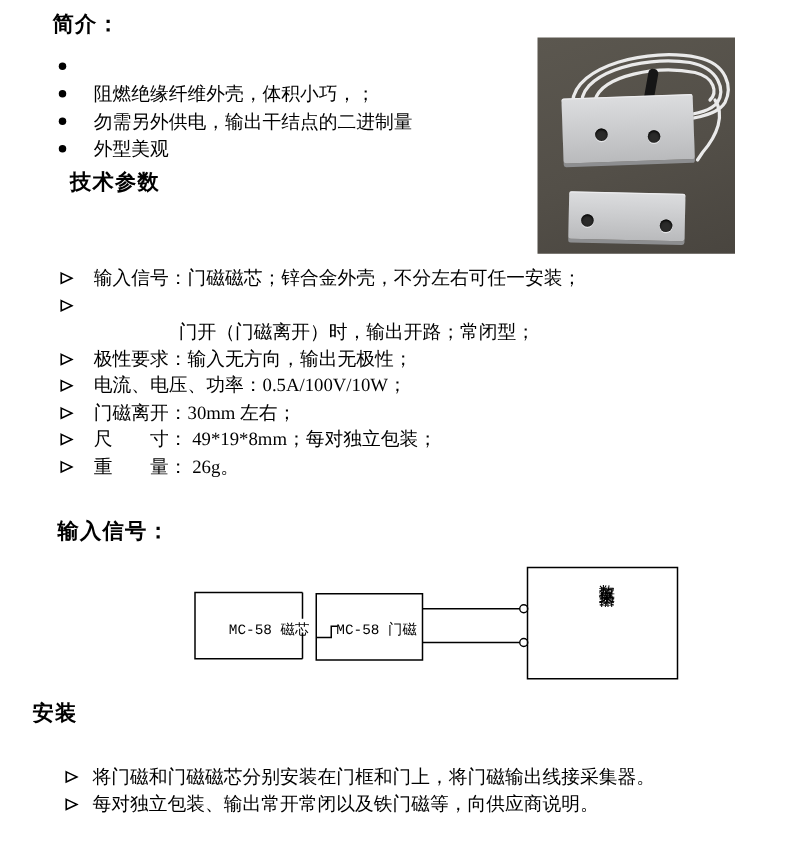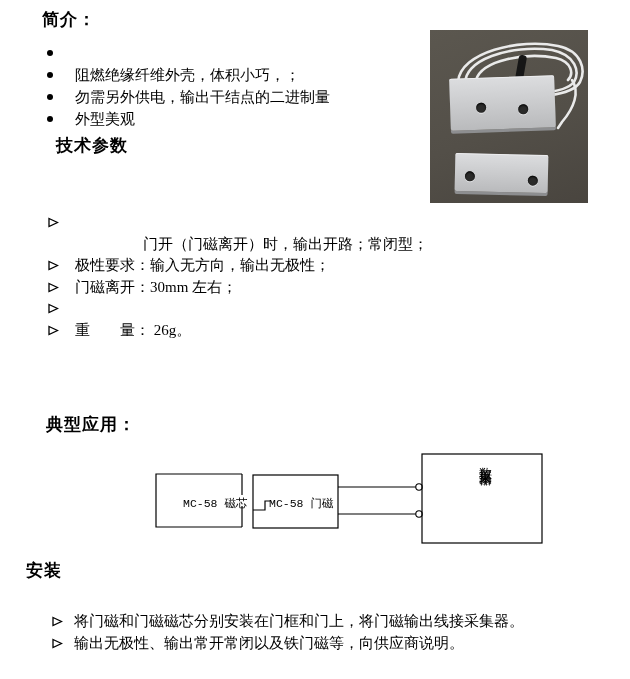--- a/index.html
+++ b/index.html
@@ -112,58 +112,75 @@
   </div>
 </div>
 
 <div class="list" style="left:48px;top:212px;">
   <div class="row h215">
     <span class="arrow-cell">
       <svg width="11" height="13" viewBox="0 0 11 13">
           <polygon points="1,2.5 9.5,6.5 1,10.5" fill="#fff" stroke="#000" stroke-width="1.3"></polygon>
         </svg>
     </span>
+    <span>输入信号：门磁磁芯；锌合金外壳，不分左右可任一安装；</span>
+  </div>
+  <div class="row h215">
+    <span class="arrow-cell">
+      <svg width="11" height="13" viewBox="0 0 11 13">
+          <polygon points="1,2.5 9.5,6.5 1,10.5" fill="#fff" stroke="#000" stroke-width="1.3"></polygon>
+        </svg>
+    </span>
   </div>
   <div class="row h215 indent-row">
     <span>门开（门磁离开）时，输出开路；常闭型；</span>
   </div>
   <div class="row h215">
     <span class="arrow-cell">
       <svg width="11" height="13" viewBox="0 0 11 13">
           <polygon points="1,2.5 9.5,6.5 1,10.5" fill="#fff" stroke="#000" stroke-width="1.3"></polygon>
         </svg>
     </span>
     <span>极性要求：输入无方向，输出无极性；</span>
   </div>
   <div class="row h215">
     <span class="arrow-cell">
       <svg width="11" height="13" viewBox="0 0 11 13">
           <polygon points="1,2.5 9.5,6.5 1,10.5" fill="#fff" stroke="#000" stroke-width="1.3"></polygon>
         </svg>
     </span>
+    <span>电流、电压、功率：0.5A/100V/10W；</span>
+  </div>
+  <div class="row h215">
+    <span class="arrow-cell">
+      <svg width="11" height="13" viewBox="0 0 11 13">
+          <polygon points="1,2.5 9.5,6.5 1,10.5" fill="#fff" stroke="#000" stroke-width="1.3"></polygon>
+        </svg>
+    </span>
     <span>门磁离开：30mm 左右；</span>
   </div>
   <div class="row h215">
     <span class="arrow-cell">
       <svg width="11" height="13" viewBox="0 0 11 13">
           <polygon points="1,2.5 9.5,6.5 1,10.5" fill="#fff" stroke="#000" stroke-width="1.3"></polygon>
         </svg>
     </span>
+    <span>尺　　寸：  49*19*8mm；每对独立包装；</span>
   </div>
   <div class="row h215">
     <span class="arrow-cell">
       <svg width="11" height="13" viewBox="0 0 11 13">
           <polygon points="1,2.5 9.5,6.5 1,10.5" fill="#fff" stroke="#000" stroke-width="1.3"></polygon>
         </svg>
     </span>
     <span>重　　量：  26g。</span>
   </div>
 </div>
 
-<div class="heading" style="left:46px;top:413px;">典型应用：</div>
+<div class="heading" style="left:46px;top:413px;">输入信号：</div>
 
 <div class="diagram">
   <svg width="420" height="105" viewBox="0 0 420 105">
 
     <g fill="none" stroke="#000" stroke-width="1.2">
       <path d="M102,24 L16,24 L16,77 L102,77"></path>
       <line x1="102" y1="24" x2="102" y2="45"></line>
       <line x1="102" y1="56" x2="102" y2="77"></line>
     </g>
     <text x="43" y="57">MC-58 磁芯</text>
@@ -192,15 +209,15 @@
         </svg>
     </span>
     <span>将门磁和门磁磁芯分别安装在门框和门上，将门磁输出线接采集器。</span>
   </div>
   <div class="row h215">
     <span class="arrow-cell narrow">
       <svg width="11" height="13" viewBox="0 0 11 13">
           <polygon points="1,2.5 9.5,6.5 1,10.5" fill="#fff" stroke="#000" stroke-width="1.3"></polygon>
         </svg>
     </span>
-    <span>输出无极性、输出常开常闭以及铁门磁等，向供应商说明。</span>
+    <span>每对独立包装、输出常开常闭以及铁门磁等，向供应商说明。</span>
   </div>
 </div>
 
 </body></html>

